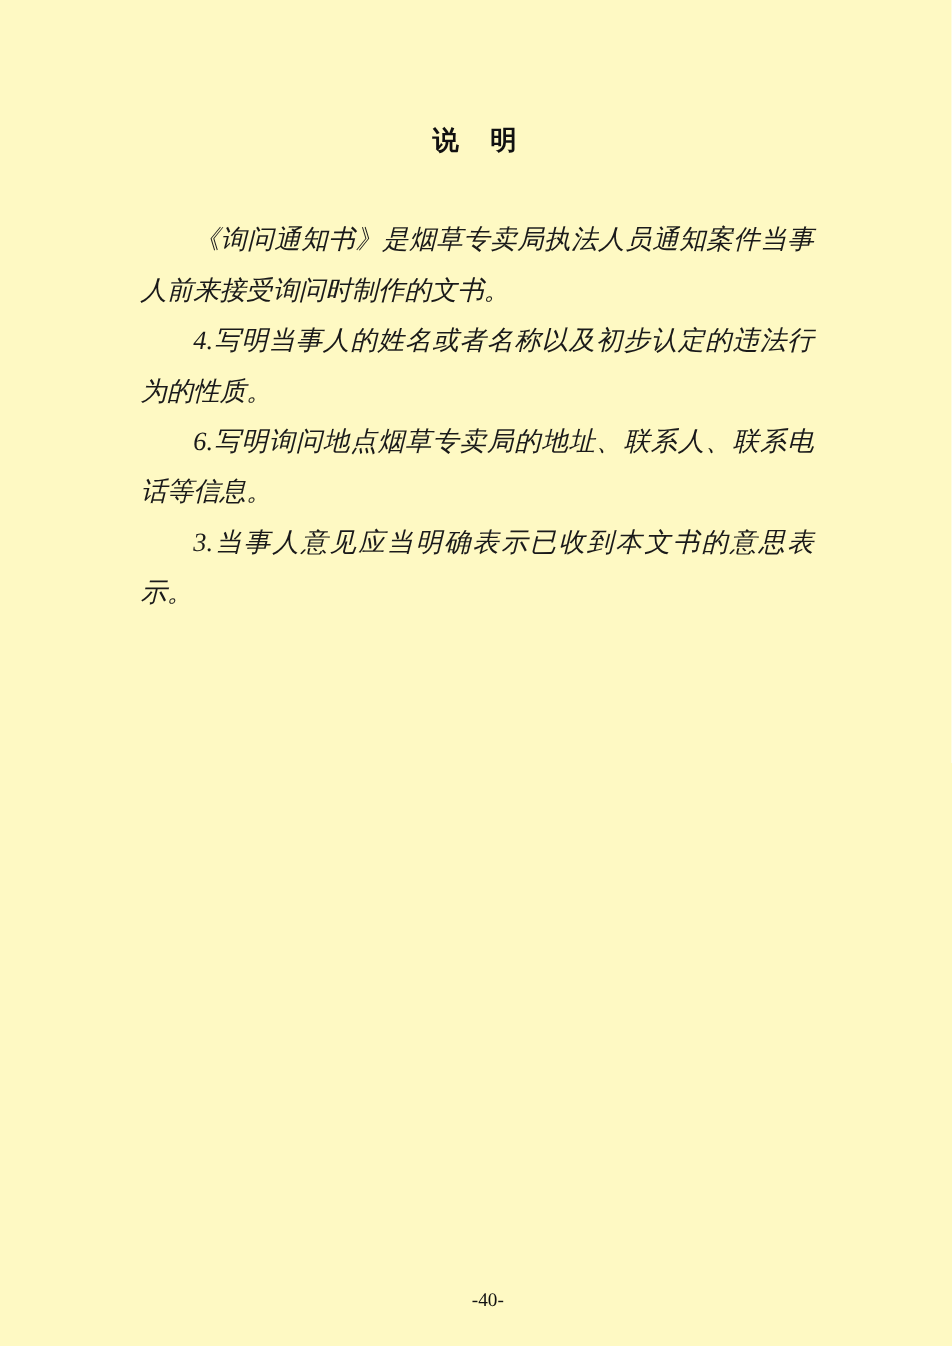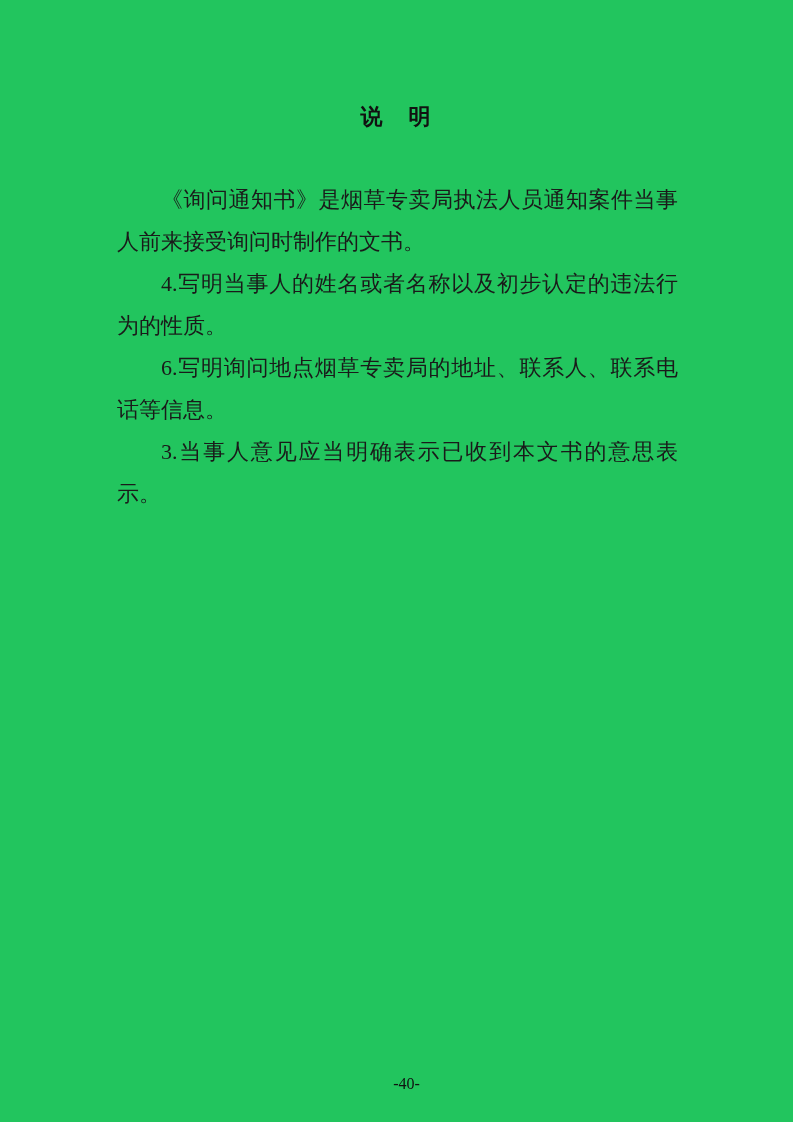--- a/index.html
+++ b/index.html
@@ -4,21 +4,21 @@
 <style>
   html, body {
     margin: 0;
     padding: 0;
     background: #ffffff;
   }
   .page {
     position: relative;
     width: 793px;
     height: 1122px;
-    background: #22c55e;
+    background: #fef9c3;
     overflow: hidden;
     color: #161616;
     font-family: "Liberation Serif", serif;
   }
   .doc-title {
     position: absolute;
     top: 101px;
     left: 0;
     width: 100%;
     margin: 0;
@@ -38,20 +38,21 @@
   }
   .doc-body p {
     margin: 0;
     font-size: 22px;
     line-height: 42px;
     text-indent: 2em;
     text-align: justify;
     text-align-last: left;
     color: #1a1a1a;
     word-break: break-all;
+    font-style: italic;
   }
   .page-footer {
     position: absolute;
     left: 0;
     bottom: 30px;
     width: 100%;
     text-align: center;
     font-family: "Liberation Serif", serif;
     font-size: 16px;
     line-height: 16px;

